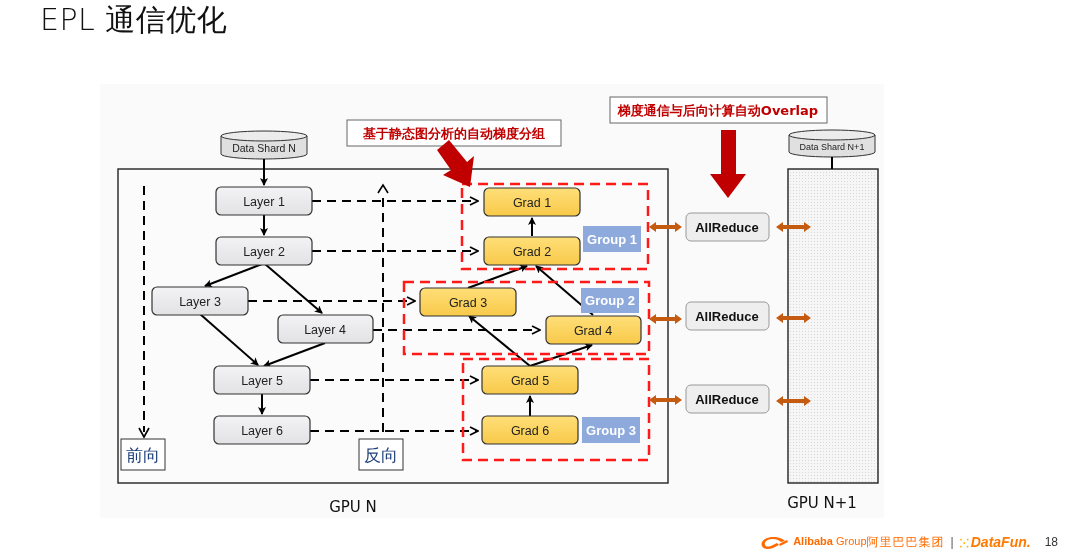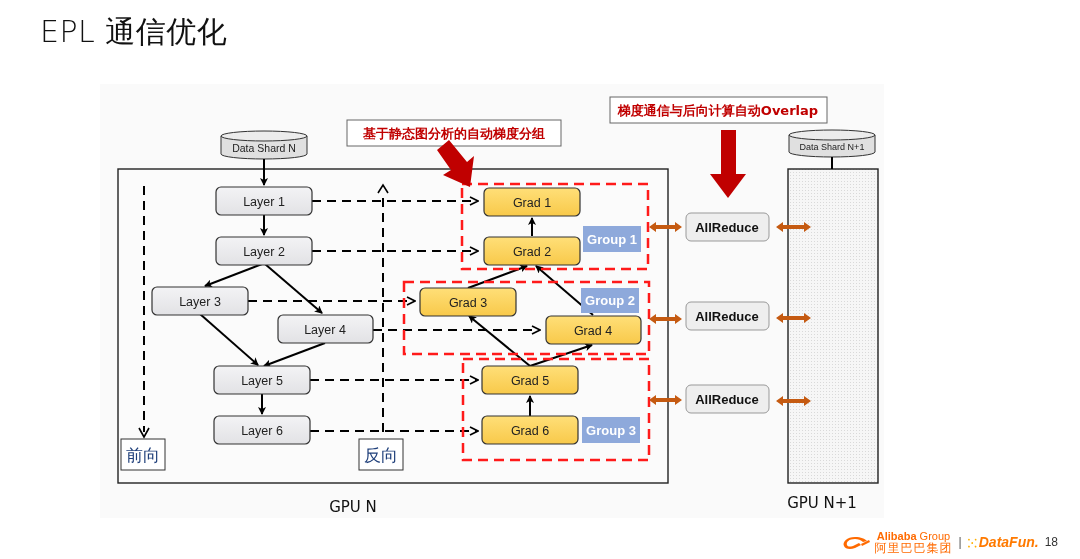--- a/index.html
+++ b/index.html
@@ -1,20 +1,20 @@
 <!DOCTYPE html>
 <html><head>
 <meta charset="utf-8">
 <style>
   * { box-sizing: border-box; margin: 0; padding: 0; }
   html, body { width: 1080px; height: 559px; background: #ffffff; overflow: hidden; }
   body { position: relative; font-family: "DejaVu Sans", sans-serif; color: #000; }
 
   .slide-title {
-    position: absolute; left: 40px; top: 12px;
+    position: absolute; left: 40px; top: 0;
     font-family: "DejaVu Sans", sans-serif; font-size: 30px; font-weight: 300;
     color: #111; letter-spacing: 0.5px;
   }
 
   .diagram-bg {
     position: absolute; left: 100px; top: 84px; width: 784px; height: 434px;
     background: #fafafa;
   }
 
   svg.diagram { position: absolute; left: 0; top: 0; width: 1080px; height: 559px; }
@@ -27,28 +27,28 @@
   .callout-text { font-family: "DejaVu Sans", sans-serif; font-size: 13px; fill: #c00000; font-weight: bold; }
   .dir-text { font-family: "DejaVu Sans", sans-serif; font-size: 17px; fill: #1f3f7a; }
   .gpu-text { font-family: "DejaVu Sans", sans-serif; font-size: 15px; fill: #111; }
 
   .footer {
     position: absolute; right: 22px; bottom: 6px; height: 22px;
     display: flex; align-items: center; gap: 6px;
   }
   .ali-logo { display: flex; align-items: center; gap: 4px; }
   .ali-mark { width: 30px; height: 16px; }
-  .ali-words { display: flex; flex-direction: column; line-height: 1; text-align: center; }
+  .ali-words { display: flex; flex-direction: row; line-height: 1; }
   .ali-en { font-family: "Liberation Sans", sans-serif; font-size: 11px; color: #ff6a00; font-weight: bold; }
   .ali-en .grp { font-weight: normal; }
   .ali-cn { font-family: "DejaVu Sans", sans-serif; font-size: 12px; color: #ff6a00; letter-spacing: 1px; }
   .sep { font-family: "Liberation Sans", sans-serif; font-size: 12px; color: #555; }
   .datafun { font-family: "Liberation Sans", sans-serif; font-size: 14px; font-weight: bold; font-style: italic; color: #ff7a00; display: flex; align-items: center; gap: 2px; }
   .datafun-dots { font-size: 11px; color: #ffb000; font-style: normal; }
-  .page-num { font-family: "Liberation Sans", sans-serif; font-size: 12px; color: #333; }
+  .page-num { font-family: "Liberation Sans", sans-serif; font-size: 12px; color: #333; margin-left: 8px; }
 </style>
 </head>
 <body>
 
 <div class="slide-title">EPL 通信优化</div>
 
 <div class="diagram-bg"></div>
 
 <svg class="diagram" viewBox="0 0 1080 559">
   <defs>

